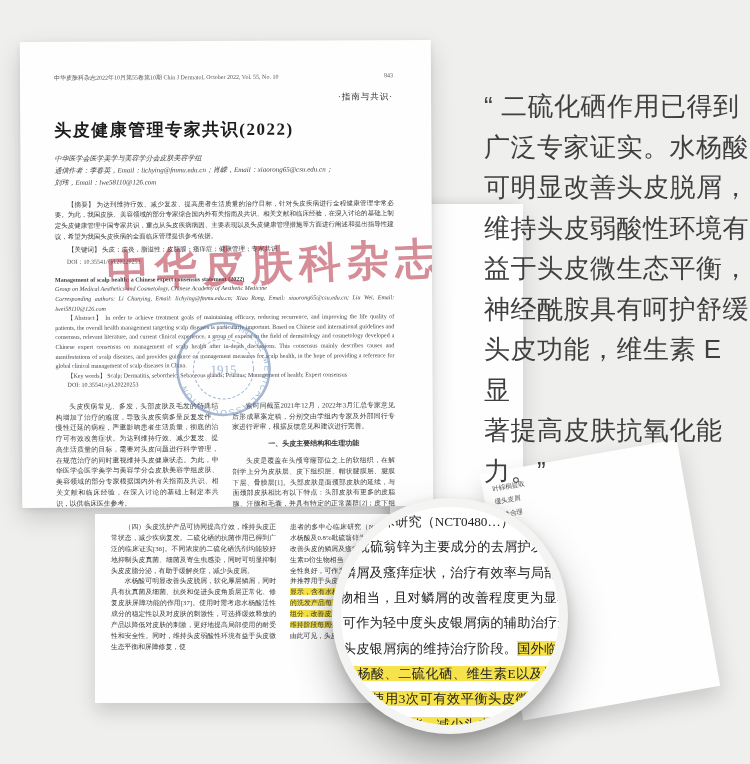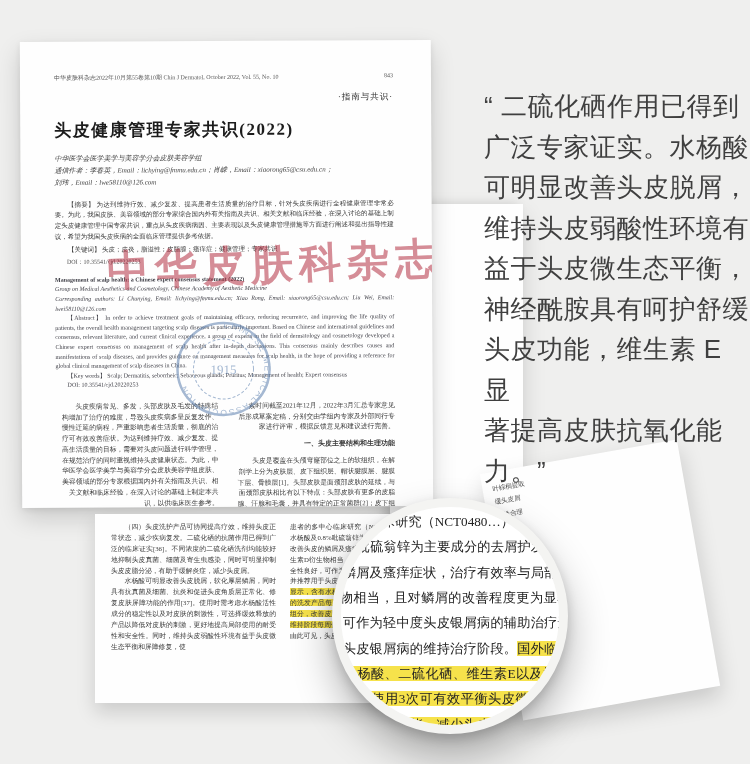--- a/index.html
+++ b/index.html
@@ -24,21 +24,21 @@
   .cn-abs{font-size:6.5px;line-height:1.66;text-align:justify;margin-top:10px;}
   .cn-abs p{margin:0;text-indent:2em;}
   .kw-line{font-size:6.5px;margin-top:3px;text-indent:2em;}
   .doi-line{font-size:6px;margin-top:3px;text-indent:2em;color:#4a4a4a;}
   .en-block{font-size:6px;line-height:1.6;margin-top:9px;text-align:justify;color:#3e3e46;}
   .en-title{font-weight:bold;}
   .en-it{font-style:italic;}
   .en-abs{text-indent:2em;}
   .cols{display:flex;gap:14px;margin-top:11px;font-size:6.8px;line-height:1.58;text-align:justify;}
   .col{flex:1;}
-  .col p{margin:0;text-indent:2em;text-align:right;}
+  .col p{margin:0;text-indent:2em;}
   .col-head{font-weight:bold;text-align:center;text-indent:0 !important;margin:6px 0 !important;font-size:7px;}
   .watermark{
     position:absolute;left:86px;top:196px;z-index:2;pointer-events:none;
     font-family:"DejaVu Serif","Liberation Serif",serif;font-weight:bold;
     font-size:42px;letter-spacing:6px;white-space:nowrap;
     color:rgba(178,48,66,.55);transform:rotate(-2deg);
   }
   .stamp{position:absolute;left:152px;top:278px;z-index:2;opacity:.55;color:#5b7fae;pointer-events:none;}
   
   .page-behind{

